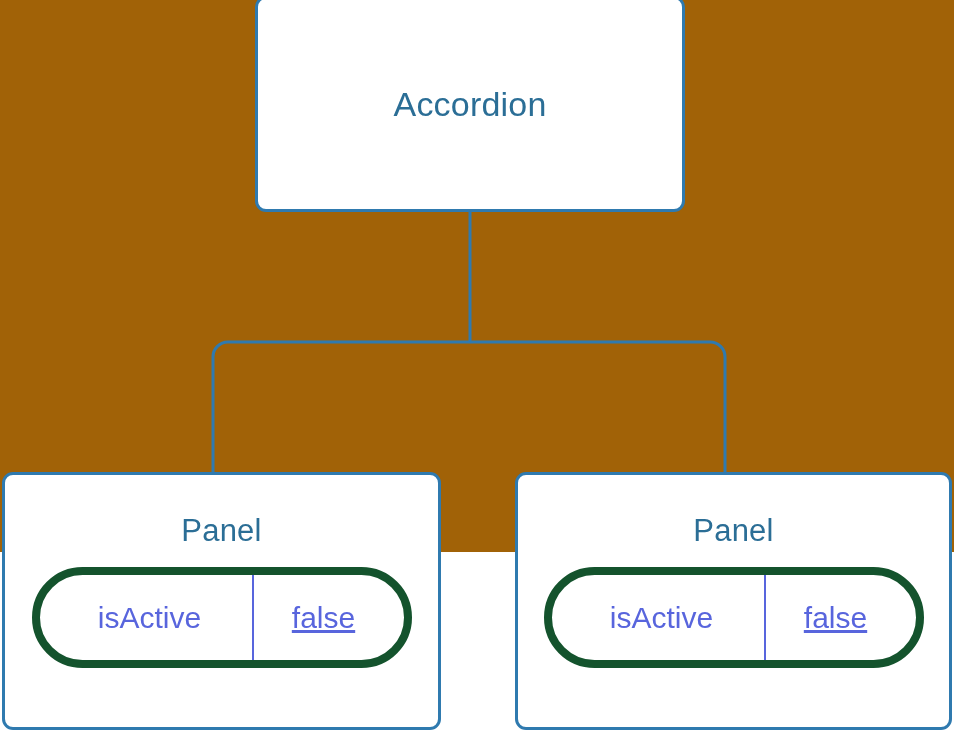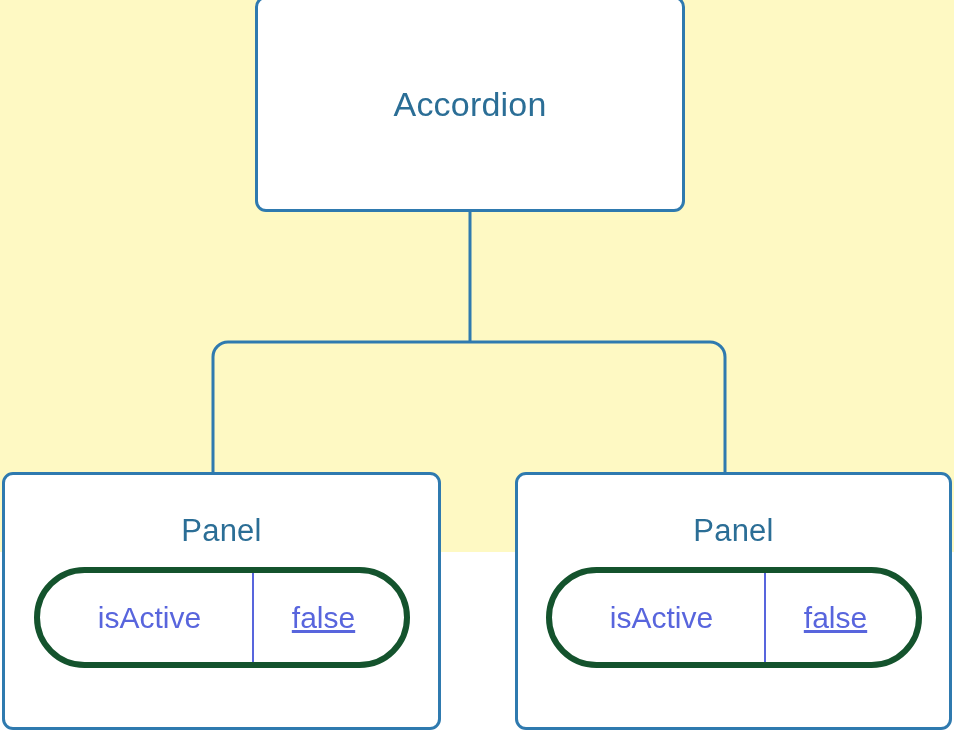--- a/index.html
+++ b/index.html
@@ -10,21 +10,21 @@
     width: 954px;
     height: 734px;
     overflow: hidden;
     font-family: "Liberation Sans", sans-serif;
   }
 
   #canvas {
     position: relative;
     width: 954px;
     height: 552px;
-    background: #fef9c3;
+    background: #a16207;
   }
 
   
   #edges {
     position: absolute;
     left: 0;
     top: 0;
     width: 954px;
     height: 734px;
     z-index: 1;
@@ -81,21 +81,21 @@
     margin-top: 40px;
   }
 
   
   .prop-pill {
     margin-top: 21px;
     display: flex;
     align-items: stretch;
     box-sizing: border-box;
     height: 101px;
-    border: 6px solid #14532d;
+    border: 8px solid #14532d;
     border-radius: 52px;
     background: transparent;
     overflow: hidden;
   }
 
   .prop-key,
   .prop-val {
     display: flex;
     align-items: center;
     justify-content: center;

